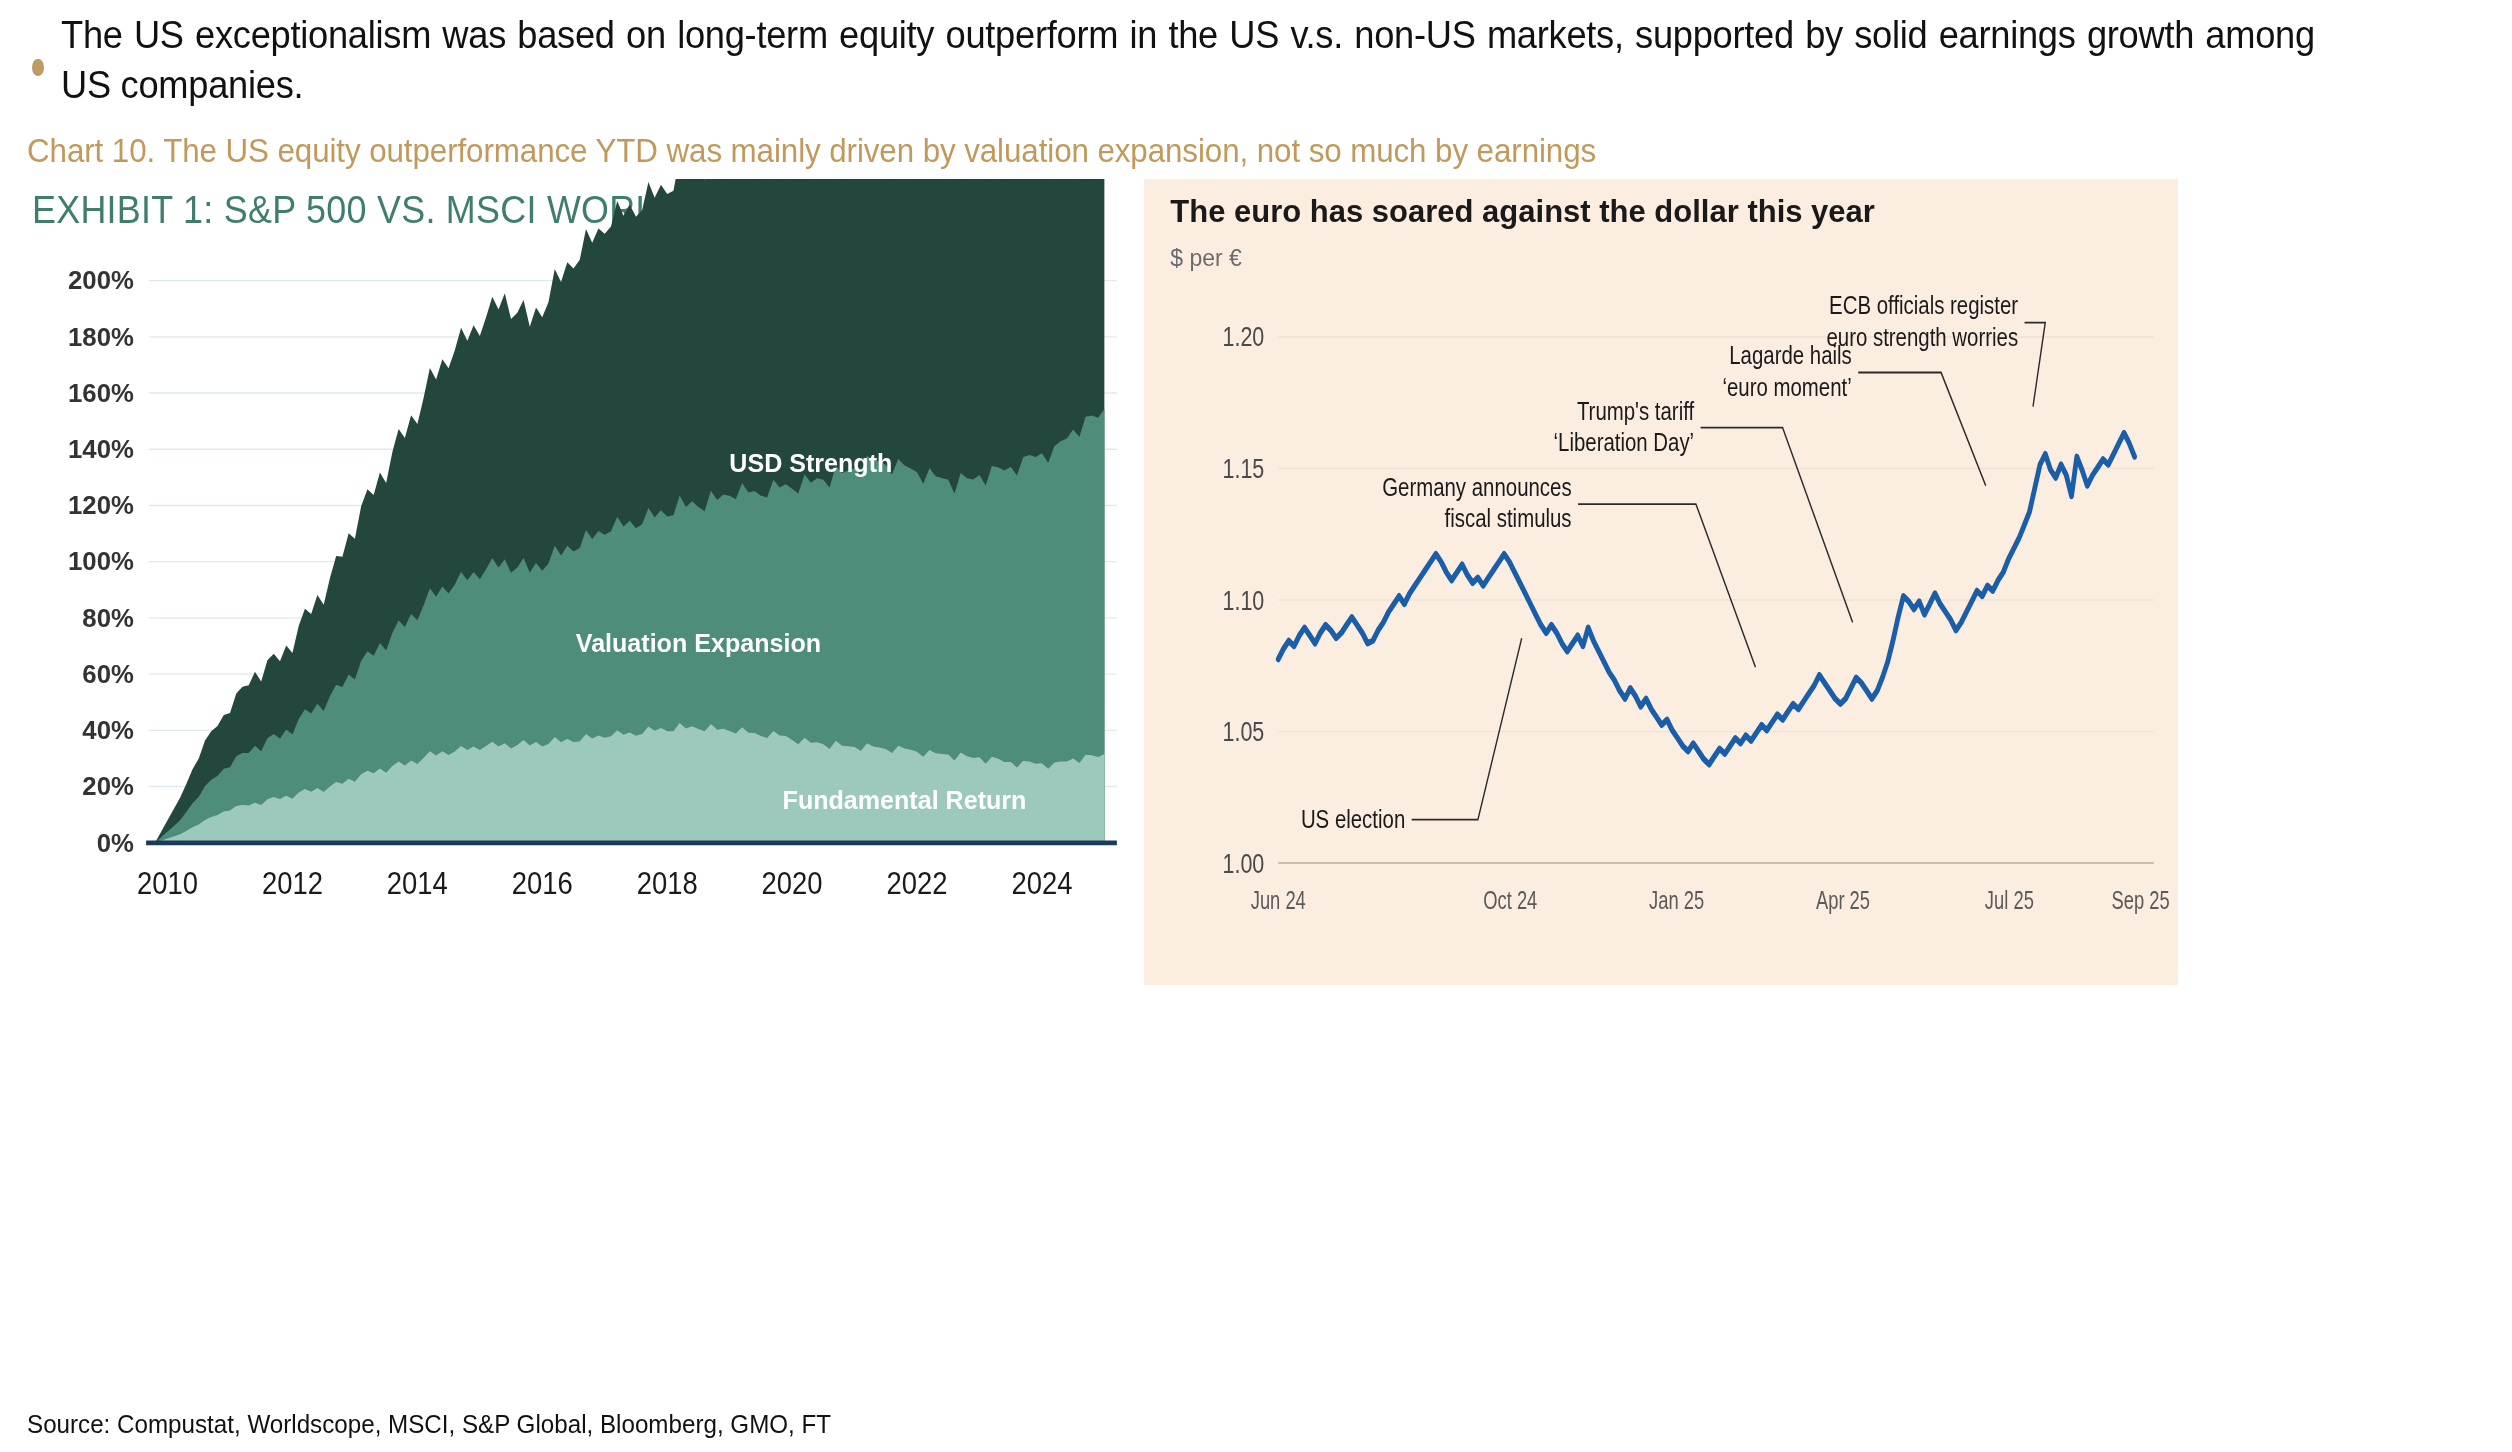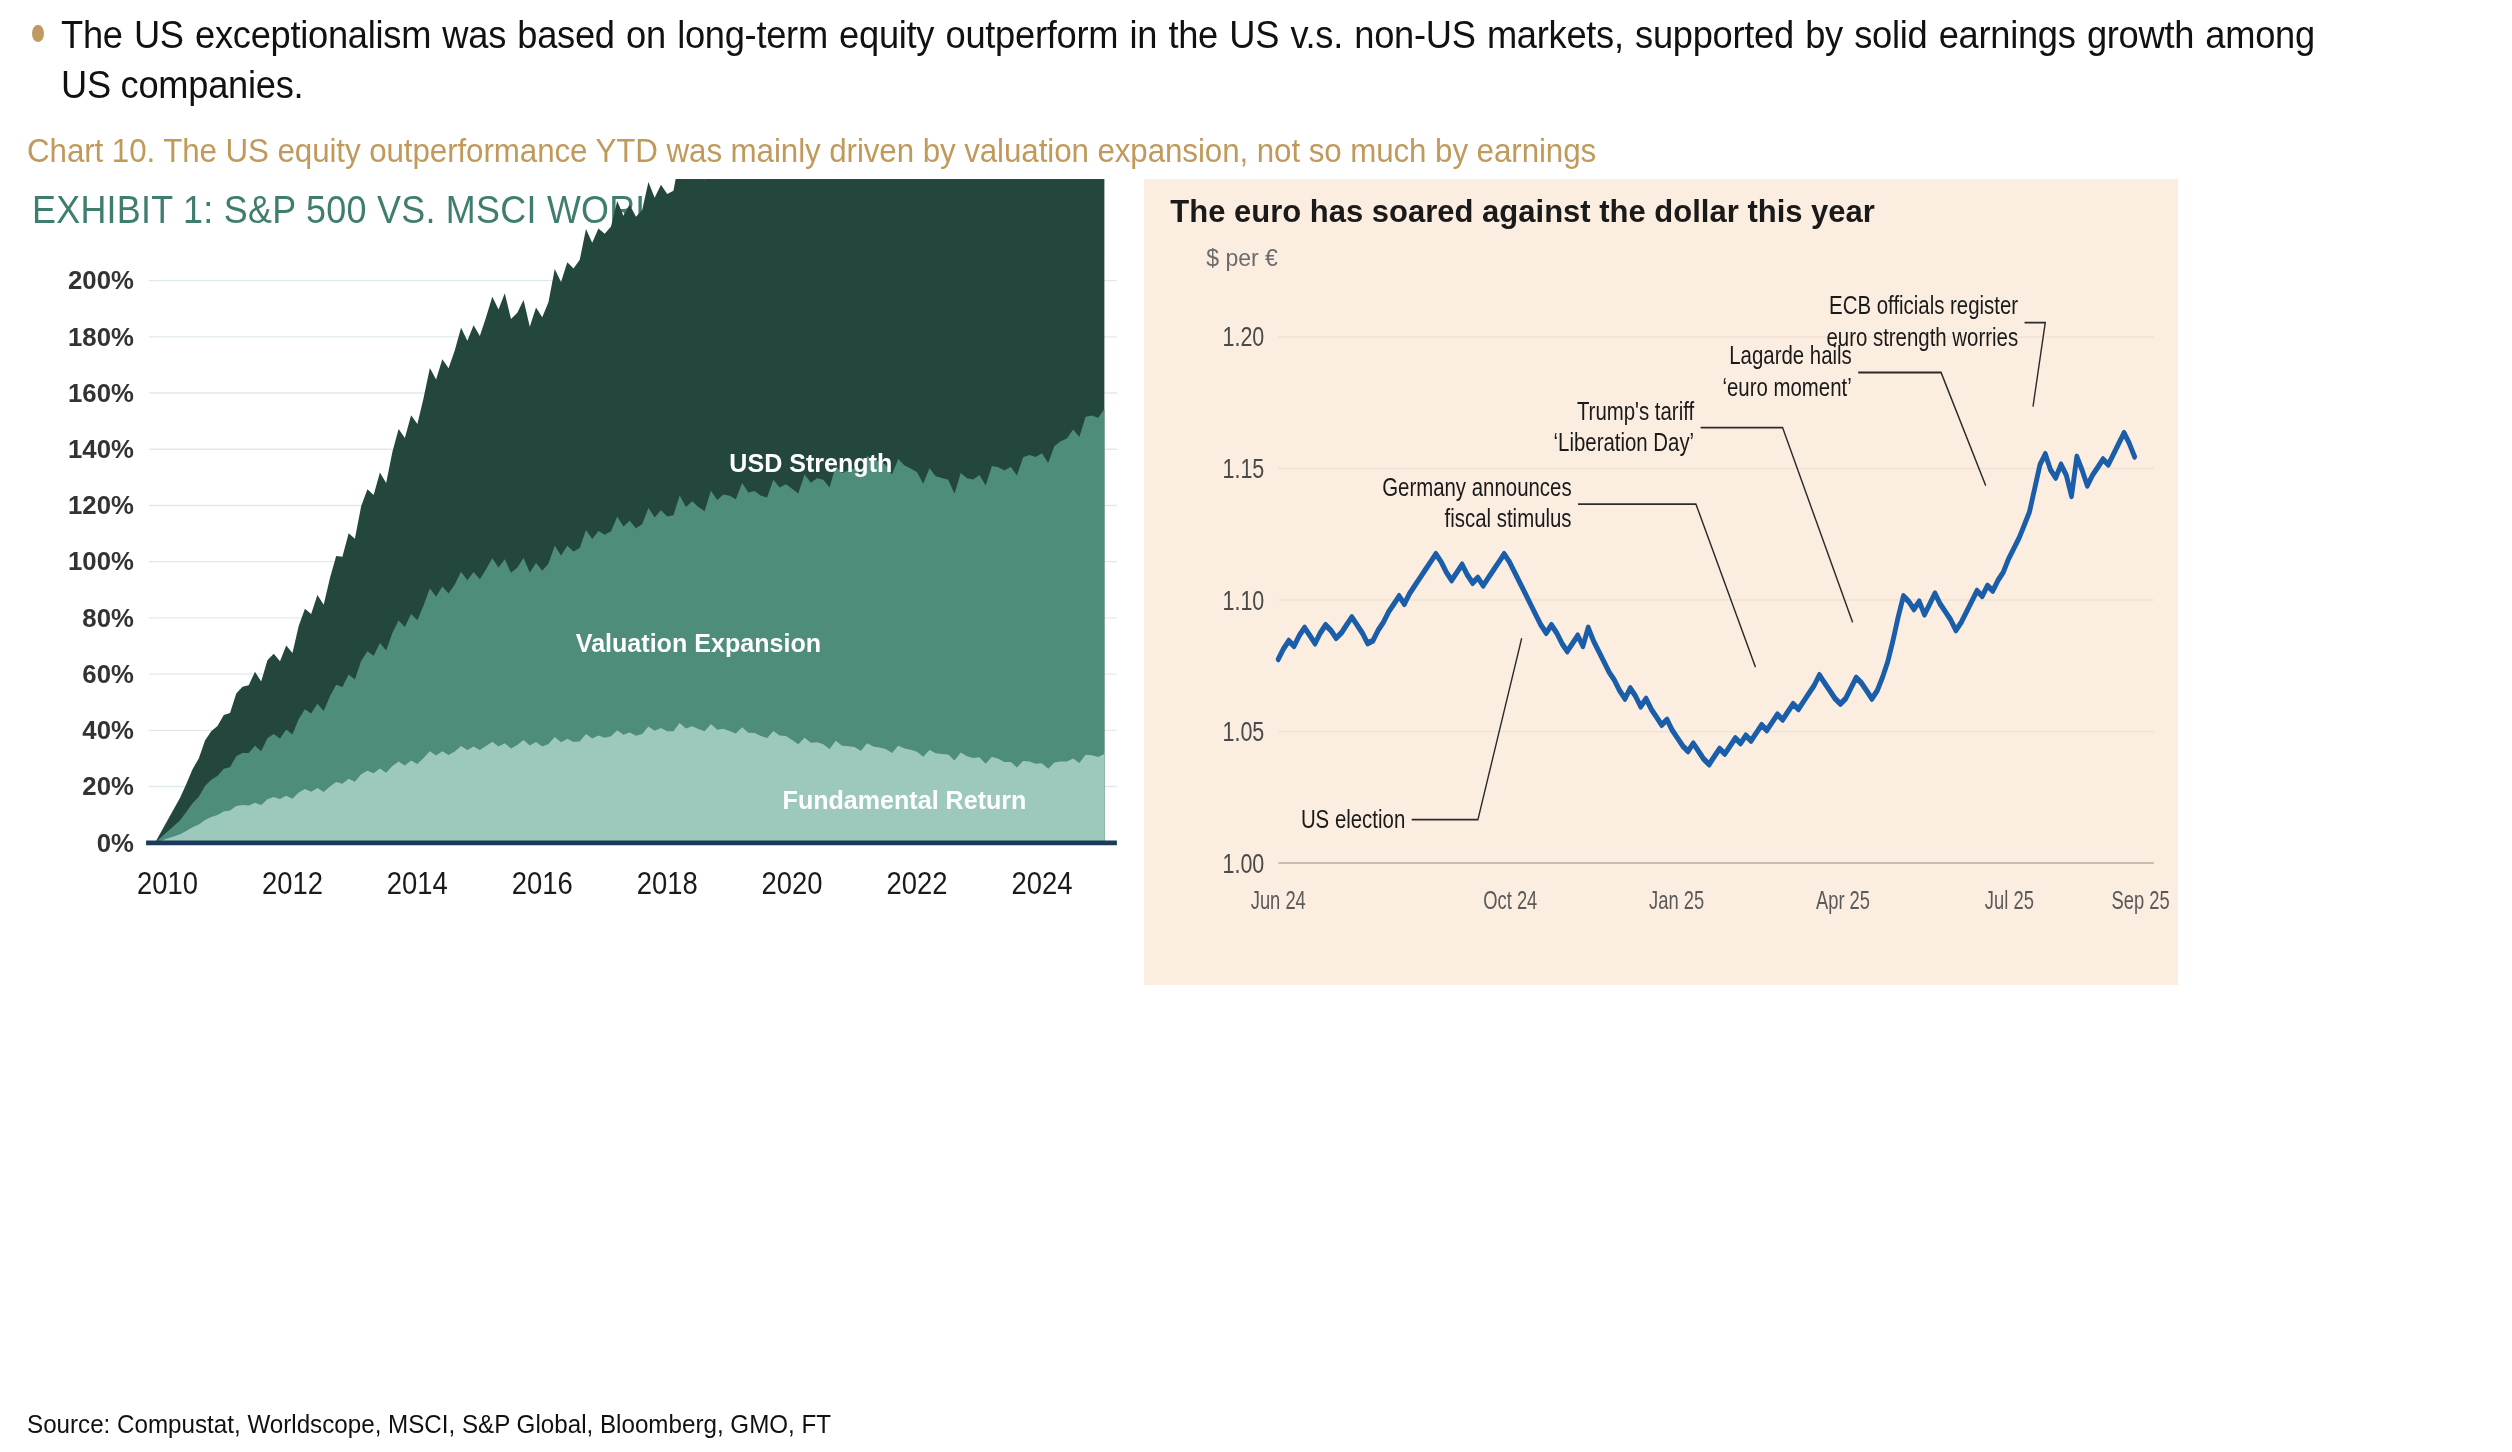--- a/index.html
+++ b/index.html
@@ -10,21 +10,21 @@
     font-family: "Liberation Sans", sans-serif;
     color: #111111;
     overflow: hidden;
     position: relative;
   }
 
   
   .bullets { padding: 9.5px 27px 0 27px; }
   .bullet {
     display: flex;
-    align-items: flex-start;
+    align-items: center;
     margin-bottom: 20.3px;
   }
   .bullet-dot {
     flex: 0 0 auto;
     width: 11.5px; height: 17.6px;
     margin: 15px 17.6px 0 5.4px;
     position: relative;
   }
   .bullet-dot::before {
     content: "";
@@ -104,21 +104,20 @@
     font-family: "Liberation Sans Narrow", "Liberation Sans", sans-serif;
     white-space: nowrap;
   }
   .ft-unit {
     position: absolute;
     left: 26px; top: 66px;
     font-size: 23px;
     color: #6b6b6b;
     font-family: "Liberation Sans Narrow", "Liberation Sans", sans-serif;
     white-space: nowrap;
-    margin-left: 36px;
   }
 
   .svg-area { position: absolute; left: 0; top: 0; width: 100%; height: 100%; }
 
   .src-line {
     position: absolute;
     left: 27px; bottom: 12.2px;
     font-size: 26px;
     color: #111;
     font-family: "Liberation Sans Narrow", "Liberation Sans", sans-serif;

